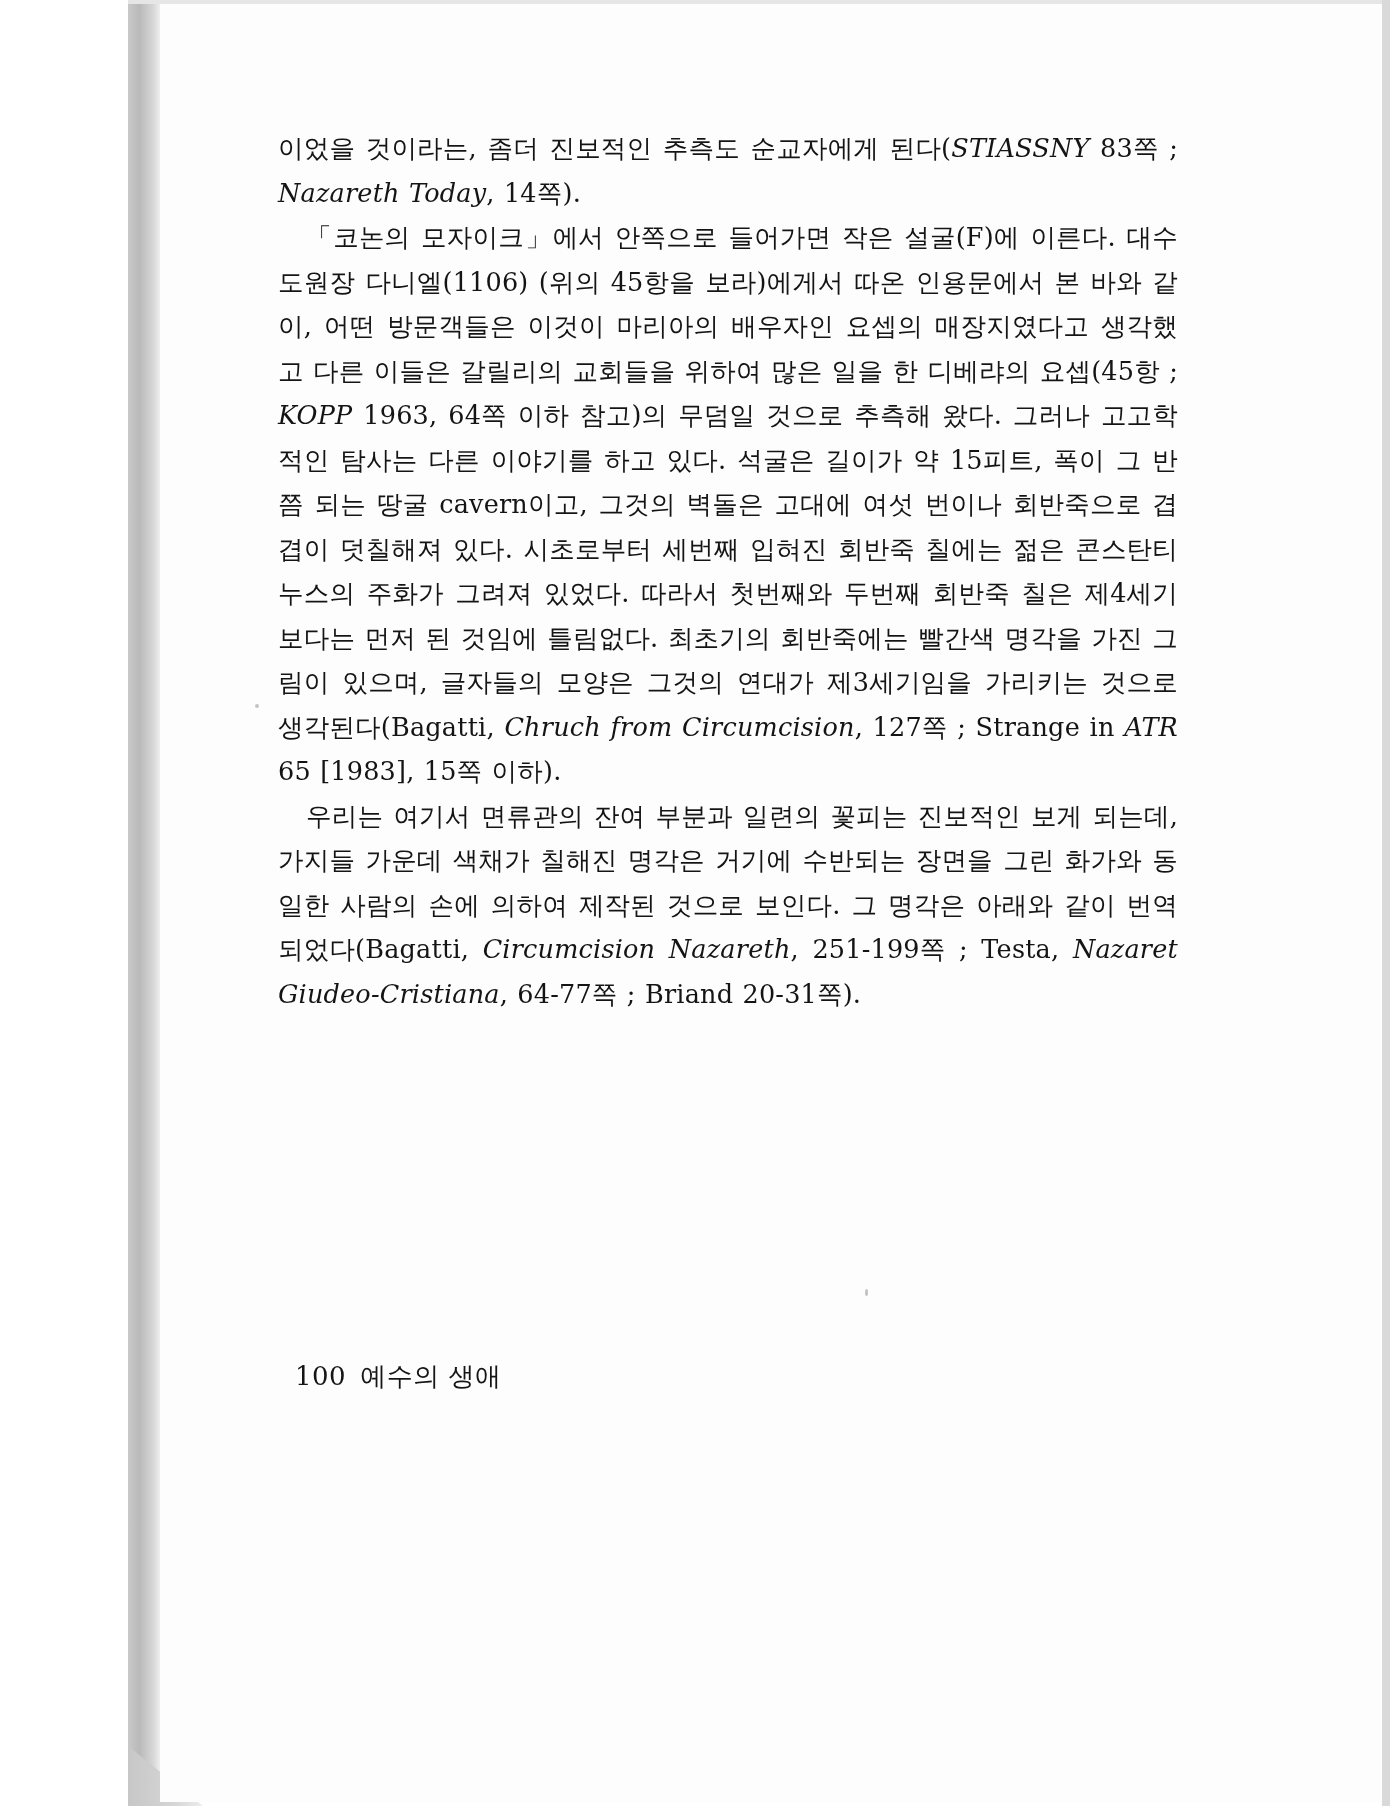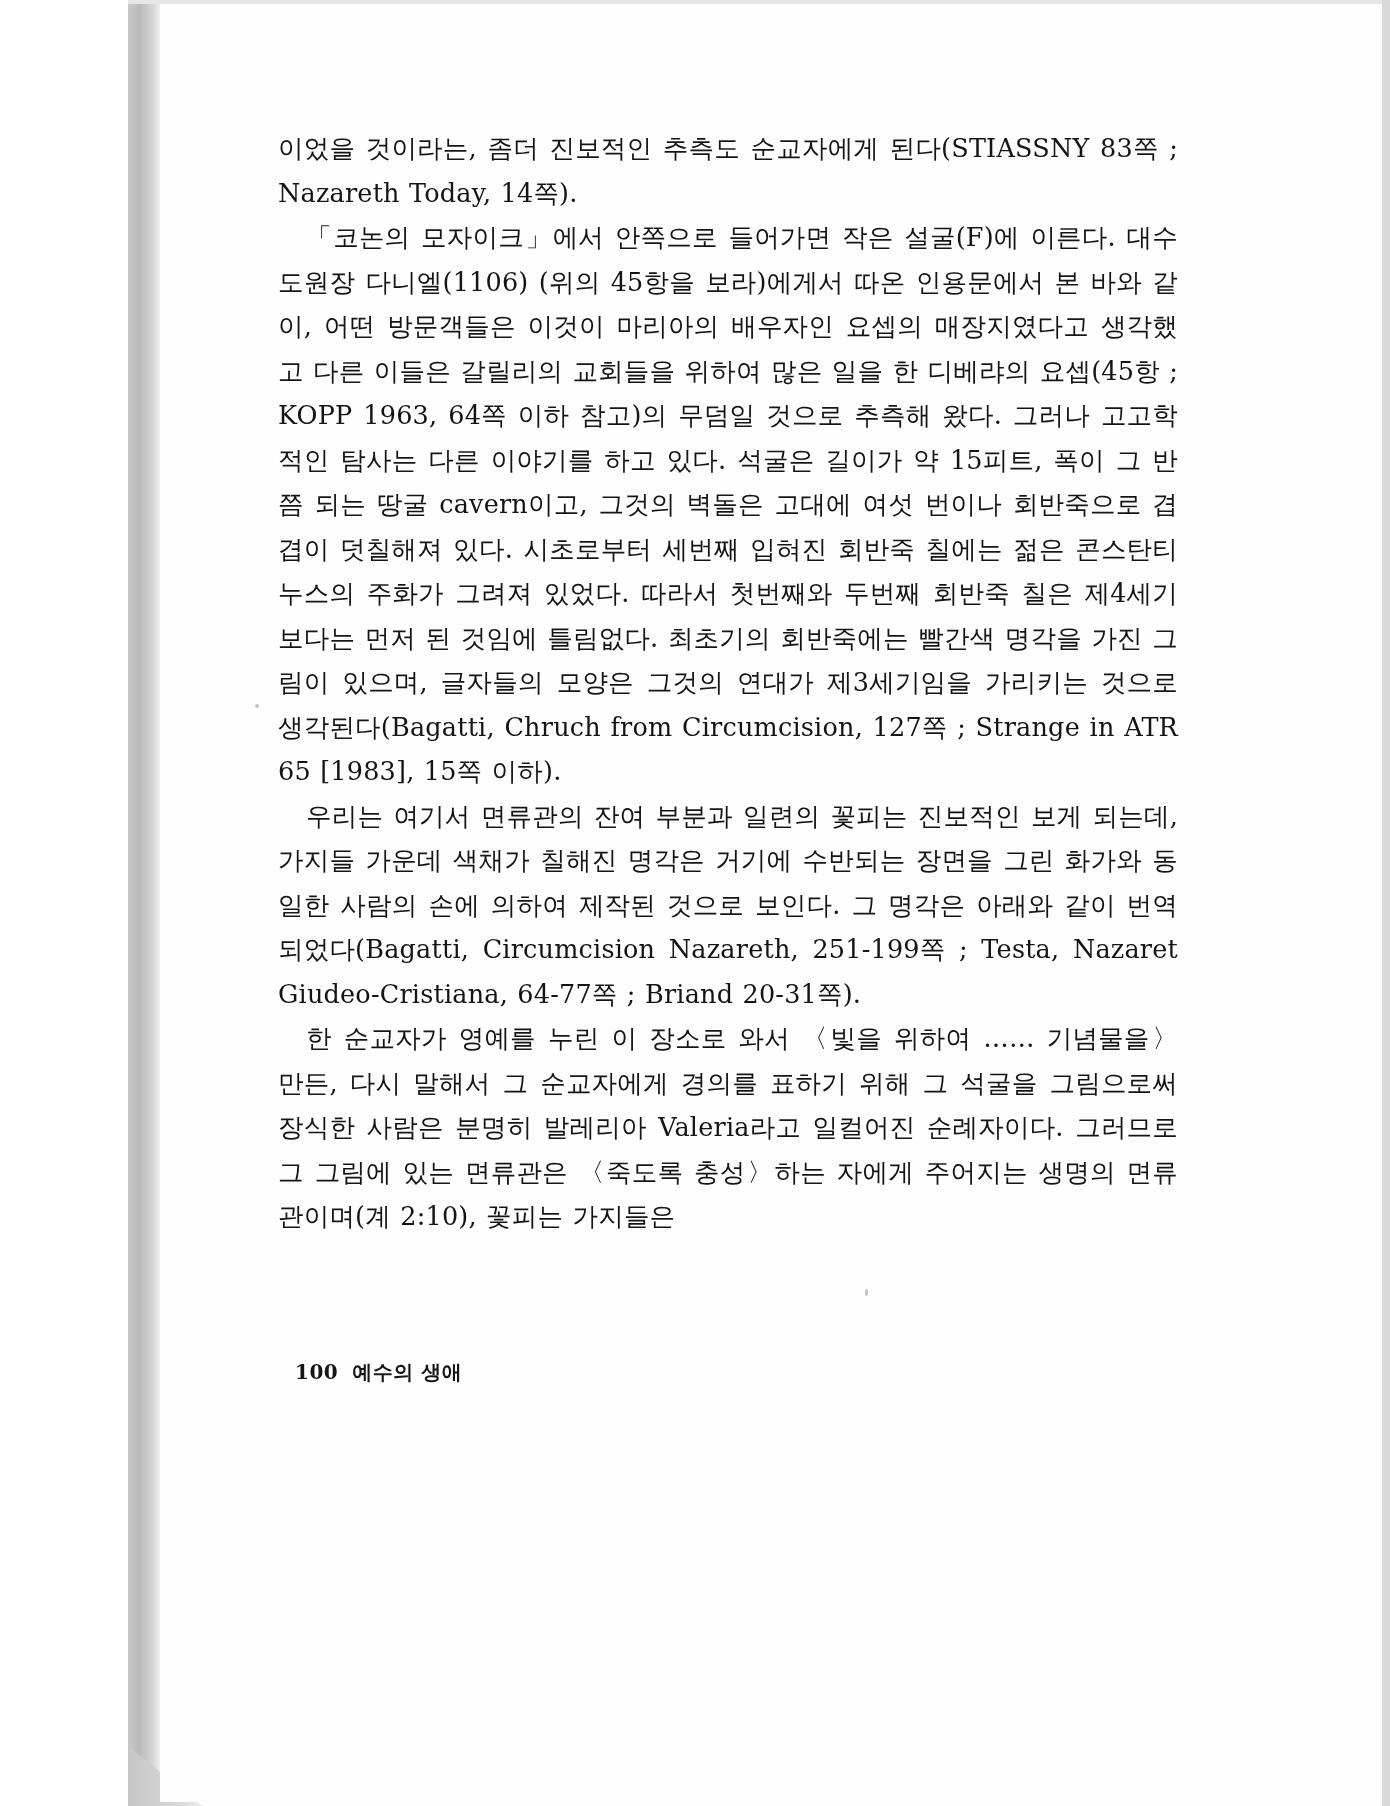--- a/index.html
+++ b/index.html
@@ -91,28 +91,29 @@
     text-align: justify;
     text-justify: inter-character;
     color: #141414;
     letter-spacing: 0.2px;
     word-spacing: 1px;
   }
   p.indent {
     text-indent: 28px;
   }
   .it {
+    font-style: italic;
   }
 
   .page-footer {
     position: absolute;
     left: 135px;
     top: 1355px;
-    font-size: 20px;
-    font-weight: bold;
+    font-size: 26px;
+    font-weight: normal;
     color: #151515;
     letter-spacing: 0.5px;
   }
   .page-footer .num {
     margin-right: 14px;
   }
 
   
   .speck {
     position: absolute;
@@ -129,21 +130,20 @@
   <div class="page-edge-bottom"></div>
   <div class="top-edge"></div>
   <div class="right-edge"></div>
 
   <div class="page-sheet">
 
     <div class="text-column">
       <p class="body-par"><span>이었을 것이라는, 좀더 진보적인 추측도 순교자에게 된다(</span><span class="it">STIASSNY</span><span> 83쪽 ; </span><span class="it">Nazareth Today</span><span>, 14쪽).</span></p>
       <p class="body-par indent"><span>「코논의 모자이크」에서 안쪽으로 들어가면 작은 설굴(F)에 이른다. 대수도원장 다니엘(1106) (위의 45항을 보라)에게서 따온 인용문에서 본 바와 같이, 어떤 방문객들은 이것이 마리아의 배우자인 요셉의 매장지였다고 생각했고 다른 이들은 갈릴리의 교회들을 위하여 많은 일을 한 디베랴의 요셉(45항 ; </span><span class="it">KOPP</span><span> 1963, 64쪽 이하 참고)의 무덤일 것으로 추측해 왔다. 그러나 고고학적인 탐사는 다른 이야기를 하고 있다. 석굴은 길이가 약 15피트, 폭이 그 반쯤 되는 땅굴 cavern이고, 그것의 벽돌은 고대에 여섯 번이나 회반죽으로 겹겹이 덧칠해져 있다. 시초로부터 세번째 입혀진 회반죽 칠에는 젊은 콘스탄티누스의 주화가 그려져 있었다. 따라서 첫번째와 두번째 회반죽 칠은 제4세기보다는 먼저 된 것임에 틀림없다. 최초기의 회반죽에는 빨간색 명각을 가진 그림이 있으며, 글자들의 모양은 그것의 연대가 제3세기임을 가리키는 것으로 생각된다(Bagatti, </span><span class="it">Chruch from Circumcision</span><span>, 127쪽 ; Strange in </span><span class="it">ATR</span><span> 65 [1983], 15쪽 이하).</span></p>
       <p class="body-par indent"><span>우리는 여기서 면류관의 잔여 부분과 일련의 꽃피는 진보적인 보게 되는데, 가지들 가운데 색채가 칠해진 명각은 거기에 수반되는 장면을 그린 화가와 동일한 사람의 손에 의하여 제작된 것으로 보인다. 그 명각은 아래와 같이 번역되었다(Bagatti, </span><span class="it">Circumcision Nazareth</span><span>, 251-199쪽 ; Testa, </span><span class="it">Nazaret Giudeo-Cristiana</span><span>, 64-77쪽 ; Briand 20-31쪽).</span></p>
-      <p class="body-par indent"><span>한 순교자가 영예를 누린 이 장소로 와서 〈빛을 위하여 …… 기념물을〉 만든, 다시 말해서 그 순교자에게 경의를 표하기 위해 그 석굴을 그림으로써 장식한 사람은 분명히 발레리아 Valeria라고 일컬어진 순례자이다. 그러므로 그 그림에 있는 면류관은 〈죽도록 충성〉하는 자에게 주어지는 생명의 면류관이며(계 2:10), 꽃피는 가지들은</span></p>
     </div>
 
     <div class="page-footer">
       <span class="num">100</span><span>예수의 생애</span>
     </div>
 
     <div class="speck" style="left:705px; top:1285px; width:3px; height:7px;"></div>
     <div class="speck" style="left:95px; top:700px; width:4px; height:4px;"></div>
   </div>
 </div>

